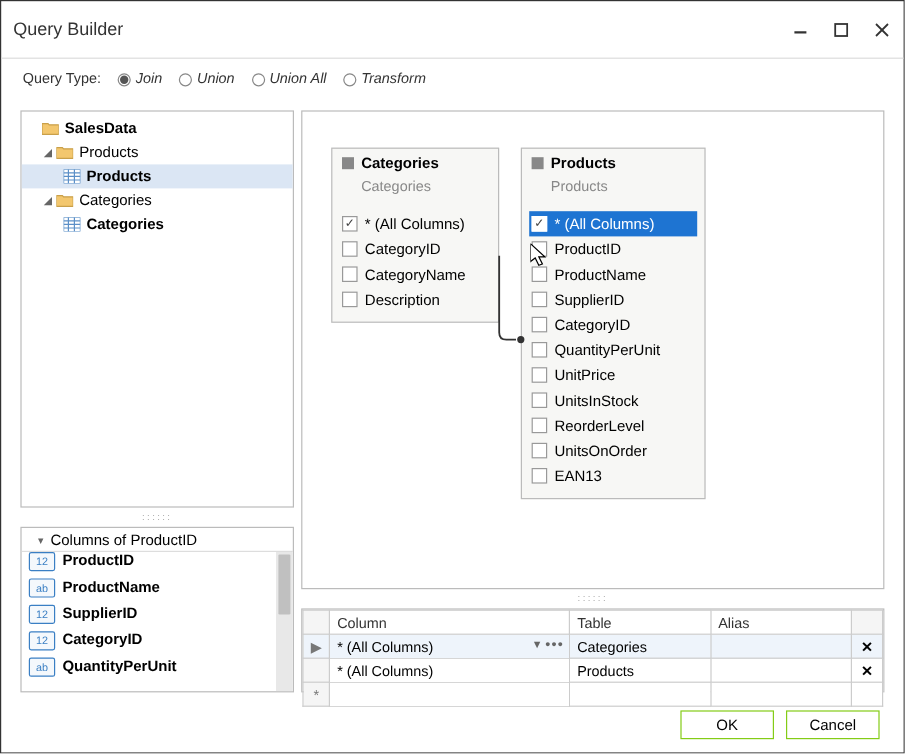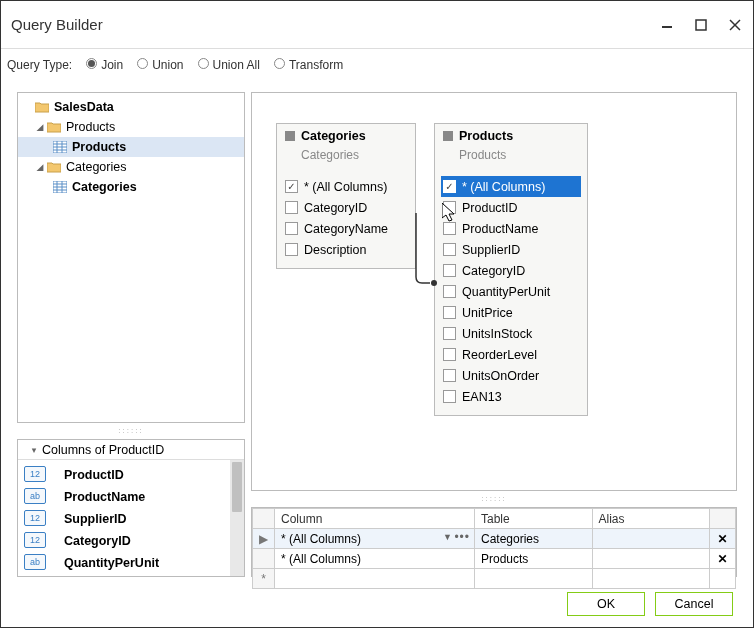--- a/index.html
+++ b/index.html
@@ -2,22 +2,22 @@
 <html><head>
 <meta charset="utf-8">
 <style>
 * { box-sizing: border-box; font-family: "Segoe UI", Arial, sans-serif; }
 body { margin: 0; padding: 0; background: #fff; }
 .window { width: 754px; height: 628px; border: 1px solid #333; display: flex; flex-direction: column; background: #fff; }
 .titlebar { height: 48px; display: flex; align-items: center; padding: 0 10px; border-bottom: 1px solid #ddd; }
 .titlebar-title { flex: 1; font-size: 15px; color: #333; }
 .titlebar-btns { display: flex; gap: 18px; }
 .titlebar-btn { width: 16px; height: 16px; display: flex; align-items: center; justify-content: center; cursor: pointer; font-size: 13px; font-weight: bold; color: #333; }
-.toolbar { height: 32px; display: flex; align-items: center; padding: 0 6px; font-size: 12px; color: #333; gap: 14px; }
-.radio { display: inline-flex; align-items: flex-start; gap: 4px; cursor: pointer; }
+.toolbar { height: 32px; display: flex; align-items: center; padding: 0 18px; font-size: 12px; color: #333; gap: 14px; }
+.radio { display: inline-flex; align-items: flex-end; gap: 4px; cursor: pointer; font-style: italic; }
 .radio-circle { width: 11px; height: 11px; border: 1px solid #888; border-radius: 50%; display: inline-flex; align-items: center; justify-content: center; }
 .radio.selected .radio-circle::after { content:""; width: 7px; height: 7px; background: #555; border-radius: 50%; display:block; }
 .main { flex: 1; display: flex; gap: 6px; padding: 11px 16px 4px 16px; min-height: 0; }
 .left-col { width: 228px; display: flex; flex-direction: column; gap: 4px; min-height: 0; }
 .panel { border: 1px solid #bbb; background: #fff; display: flex; flex-direction: column; min-height: 0; }
 .tree-panel { flex: 1; min-height: 0; overflow: hidden; }
 .tree { padding: 4px 0; font-size: 12.5px; }
 .tree-row { display: flex; align-items: center; height: 20px; padding-left: 4px; cursor: pointer; }
 .tree-row.selected { background: #dbe6f4; }
 .tree-row.bold-label .tree-label { font-weight: bold; }
@@ -26,21 +26,21 @@
 .folder-icon svg { width:14px; height:12px; }
 .table-icon svg { width:14px; height:12px; }
 .ind1 { padding-left: 16px; }
 .ind2 { padding-left: 34px; }
 .grip { height: 8px; text-align:center; color:#aaa; font-size:8px; letter-spacing:2px; line-height:8px; user-select:none; }
 .cols-panel { height: 138px; display:flex; flex-direction:column; }
 .cols-header { height: 20px; display:flex; align-items:center; padding-left: 10px; font-size:12.5px; border-bottom: 1px solid #ddd; }
 .cols-header .expander { margin-right: 2px; }
 .cols-body { flex:1; overflow:hidden; display:flex; }
 .cols-list { flex:1; }
-.col-row { display:flex; align-items:flex-end; height:22px; padding-left:6px; font-size:12.5px; font-weight:bold;gap:12px; }
+.col-row { display:flex; align-items:flex-start; height:22px; padding-left:6px; font-size:12.5px; font-weight:bold; }
 .col-type { width:22px; height:16px; border:1px solid #3a7fc4; border-radius:2px; margin-right:6px; font-size:9px; font-weight:normal; color:#3a7fc4; display:inline-flex; align-items:center; justify-content:center; background:#f4f8fc; }
 .cols-scroll { width:14px; background:#e8e8e8; position:relative; }
 .cols-scroll::after { content:""; position:absolute; top:2px; left:2px; right:2px; height:50px; background:#c0c0c0; border-radius:1px; }
 .right-col { flex:1; display:flex; flex-direction:column; gap:4px; min-height:0; }
 .diagram-panel { flex:1; position:relative; background:#fff; overflow:hidden; }
 .table-box { position:absolute; border:1px solid #bbb; background:#f7f7f5; font-size:12.5px; }
 .table-box.cat { left:24px; top:30px; width:140px; }
 .table-box.prod { left:182px; top:30px; width:154px; }
 .tbox-head { display:flex; align-items:center; gap:6px; height:24px; padding:0 8px; font-weight:bold; }
 .tbox-stop { width:10px; height:10px; background:#888; }

